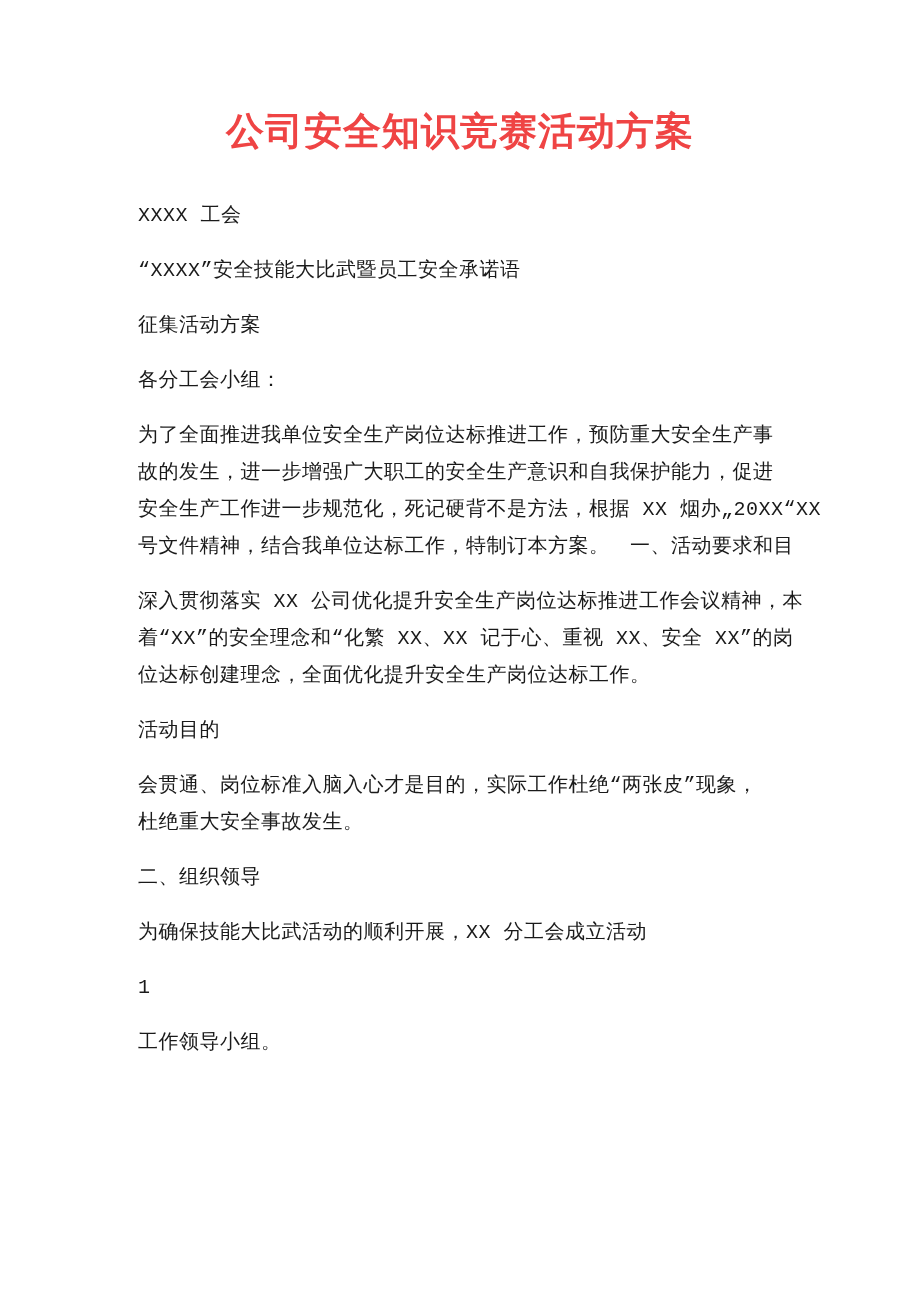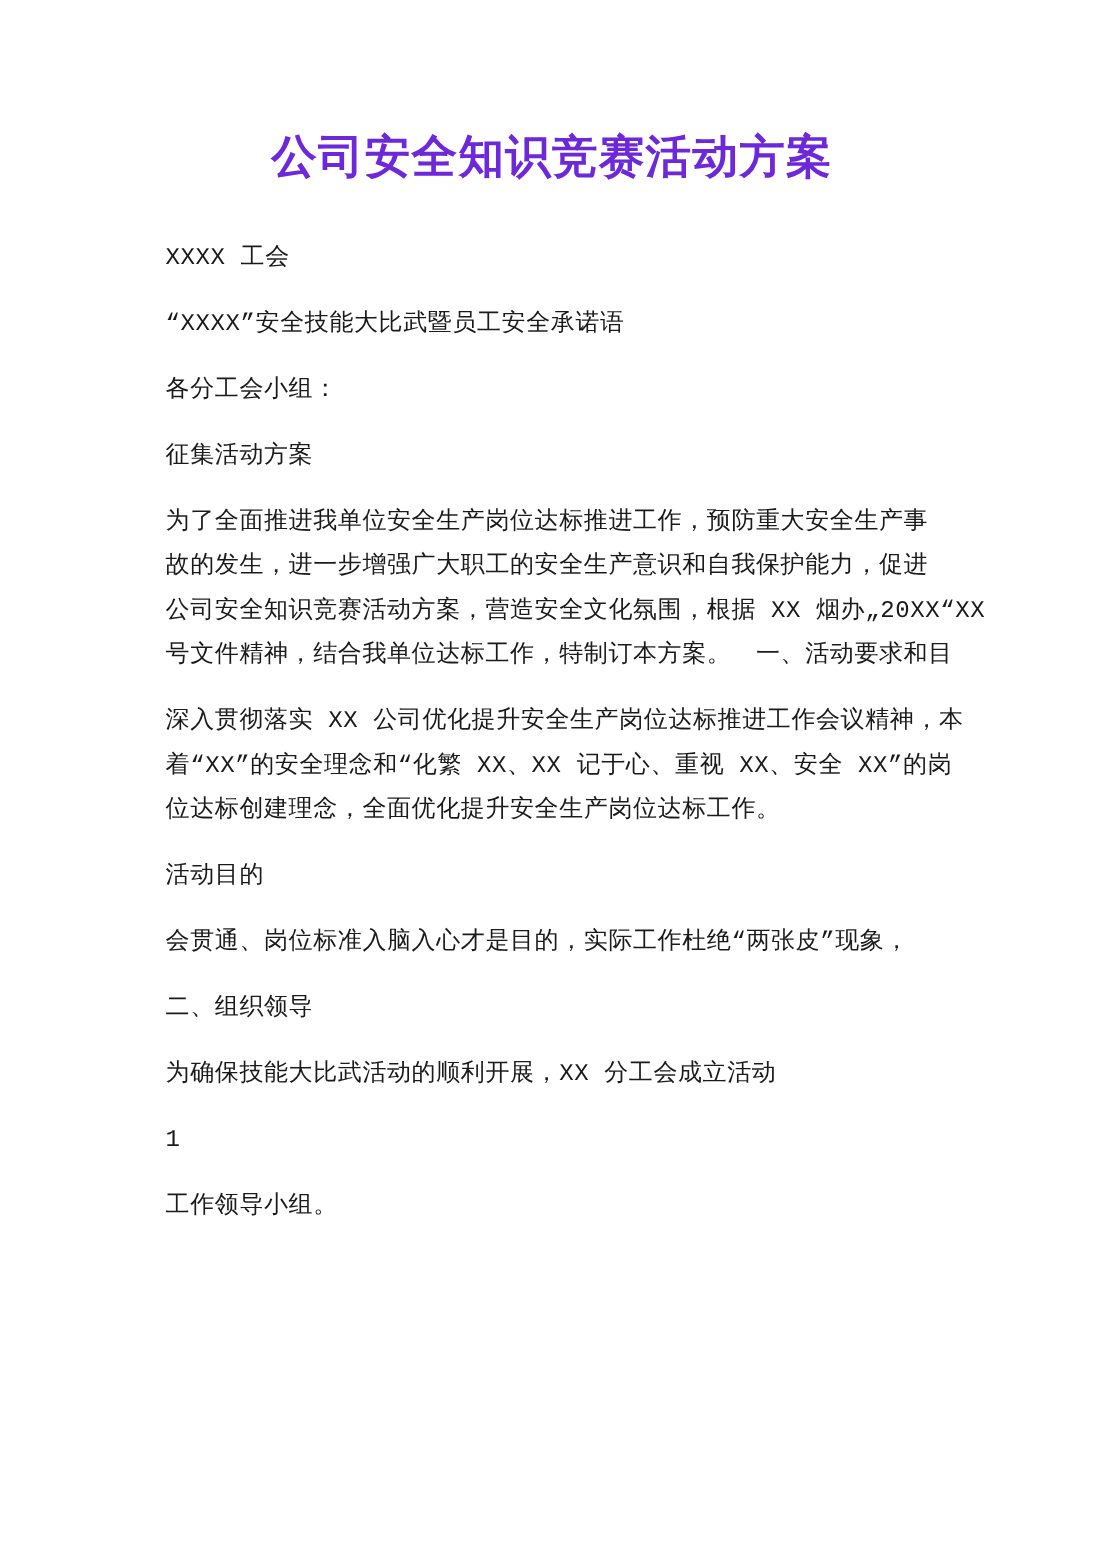--- a/index.html
+++ b/index.html
@@ -22,21 +22,21 @@
     padding-top: 105px;
     box-sizing: border-box;
   }
   .title {
     margin: 0;
     padding: 0;
     font-size: 38px;
     line-height: 52px;
     font-weight: bold;
     text-align: center;
-    color: #6d28d9;
+    color: #ef4444;
     letter-spacing: 1px;
     white-space: nowrap;
   }
   .content {
     margin: 40px 120px 0 138px;
     font-family: Liberation Mono, monospace;
   }
   .para {
     font-size: 20px;
     line-height: 37px;
@@ -54,41 +54,42 @@
 <div class="page">
   <h1 class="title">公司安全知识竞赛活动方案</h1>
   <div class="content">
       <div class="para">
         <div class="line">XXXX 工会</div>
       </div>
       <div class="para">
         <div class="line">“XXXX”安全技能大比武暨员工安全承诺语</div>
       </div>
       <div class="para">
-        <div class="line">各分工会小组：</div>
+        <div class="line">征集活动方案</div>
       </div>
       <div class="para">
-        <div class="line">征集活动方案</div>
+        <div class="line">各分工会小组：</div>
       </div>
       <div class="para">
         <div class="line">为了全面推进我单位安全生产岗位达标推进工作，预防重大安全生产事</div>
         <div class="line">故的发生，进一步增强广大职工的安全生产意识和自我保护能力，促进</div>
-        <div class="line">公司安全知识竞赛活动方案，营造安全文化氛围，根据 XX 烟办„20XX“XX</div>
+        <div class="line">安全生产工作进一步规范化，死记硬背不是方法，根据 XX 烟办„20XX“XX</div>
         <div class="line">号文件精神，结合我单位达标工作，特制订本方案。　一、活动要求和目</div>
       </div>
       <div class="para">
         <div class="line">深入贯彻落实 XX 公司优化提升安全生产岗位达标推进工作会议精神，本</div>
         <div class="line">着“XX”的安全理念和“化繁 XX、XX 记于心、重视 XX、安全 XX”的岗</div>
         <div class="line">位达标创建理念，全面优化提升安全生产岗位达标工作。</div>
       </div>
       <div class="para">
         <div class="line">活动目的</div>
       </div>
       <div class="para">
         <div class="line">会贯通、岗位标准入脑入心才是目的，实际工作杜绝“两张皮”现象，</div>
+        <div class="line">杜绝重大安全事故发生。</div>
       </div>
       <div class="para">
         <div class="line">二、组织领导</div>
       </div>
       <div class="para">
         <div class="line">为确保技能大比武活动的顺利开展，XX 分工会成立活动</div>
       </div>
       <div class="para">
         <div class="line">1</div>
       </div>

